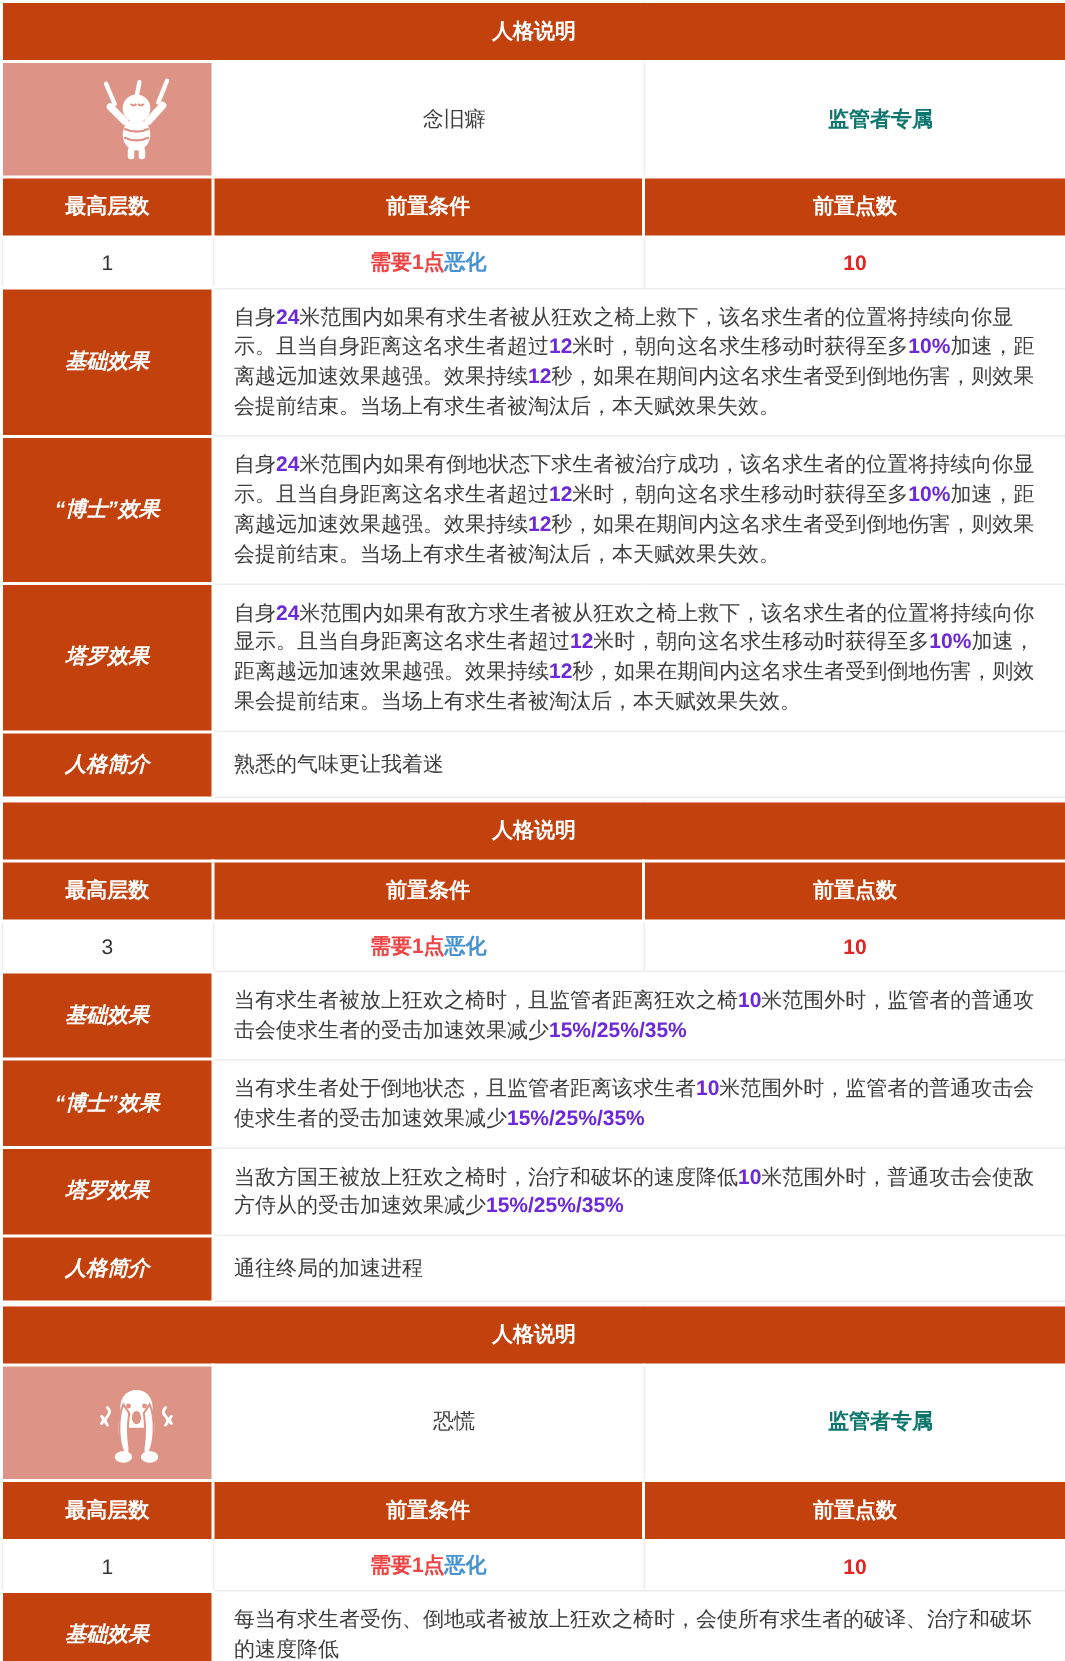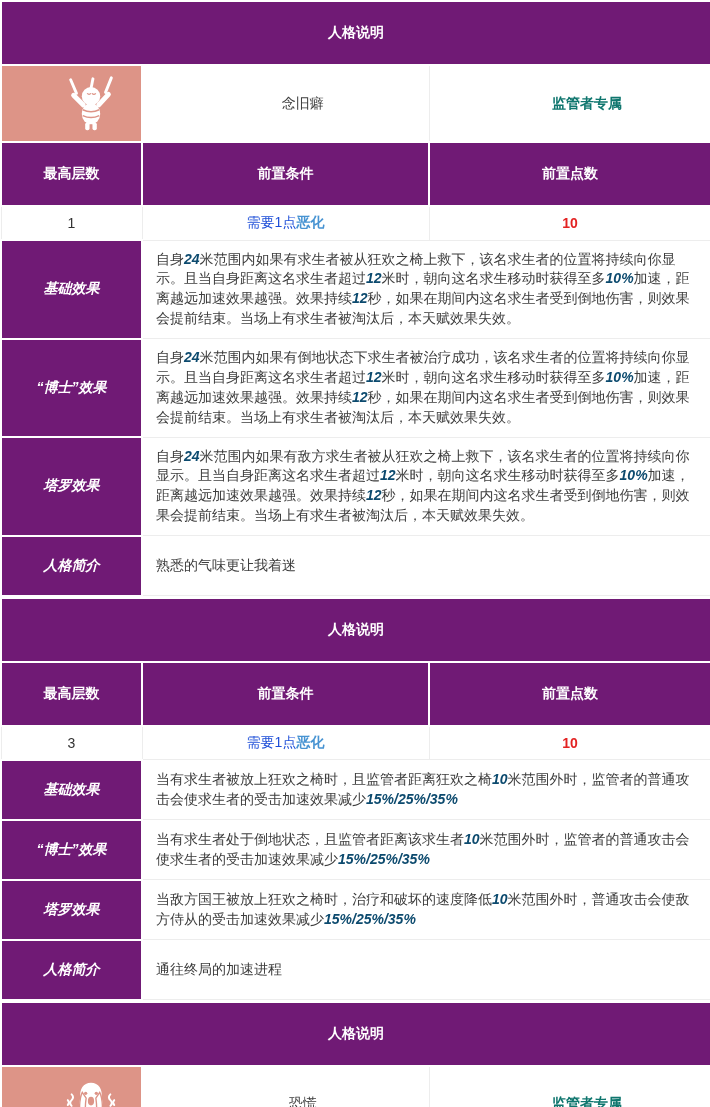--- a/index.html
+++ b/index.html
@@ -12,25 +12,25 @@
     width:710px;
     border-collapse:collapse;
     table-layout:fixed;
     font-size:14px;
     color:#3d3d3d;
   }
   table.persona col.c1{width:141px;}
   table.persona col.c2{width:287px;}
   table.persona col.c3{width:282px;}
   th{
-    background:#701a75;
+    background:#c2410c;
     color:#ffffff;
     font-weight:bold;
     border:2px solid #ffffff;
-    padding:20px 6px;
+    padding:8px 6px;
     font-size:14px;
   }
   td{
     background:#ffffff;
     border:1px solid #ededed;
     text-align:center;
     vertical-align:middle;
     padding:4px 6px;
   }
   tr.r-title th{height:22px;}
@@ -45,23 +45,23 @@
   }
   td.text-cell{
     text-align:left;
     padding:9px 14px 9px 13px;
     line-height:1.42;
   }
   th.effect-label{vertical-align:middle;font-style:italic;}
   .exclusive{color:#0f766e;font-weight:bold;}
   .points-val{color:#e32222;font-weight:bold;}
   .level-val{color:#333333;}
-  .seg-blue{color:#0c4a6e;font-weight:bold;font-style:italic;}
+  .seg-blue{color:#6d28d9;font-weight:bold;}
   .seg-steel{color:#4793d2;font-weight:bold;}
-  .seg-orange{color:#1d4ed8;font-weight:normal;text-align:right;}
+  .seg-orange{color:#ef4444;font-weight:bold;text-align:right;}
   .icon-wrap{display:flex;align-items:center;justify-content:center;height:100%;}
   .icon-wrap svg{display:block;}
 </style>
 </head>
 <body>
 
 <table class="persona">
   <colgroup>
       <col class="c1">
       <col class="c2">

